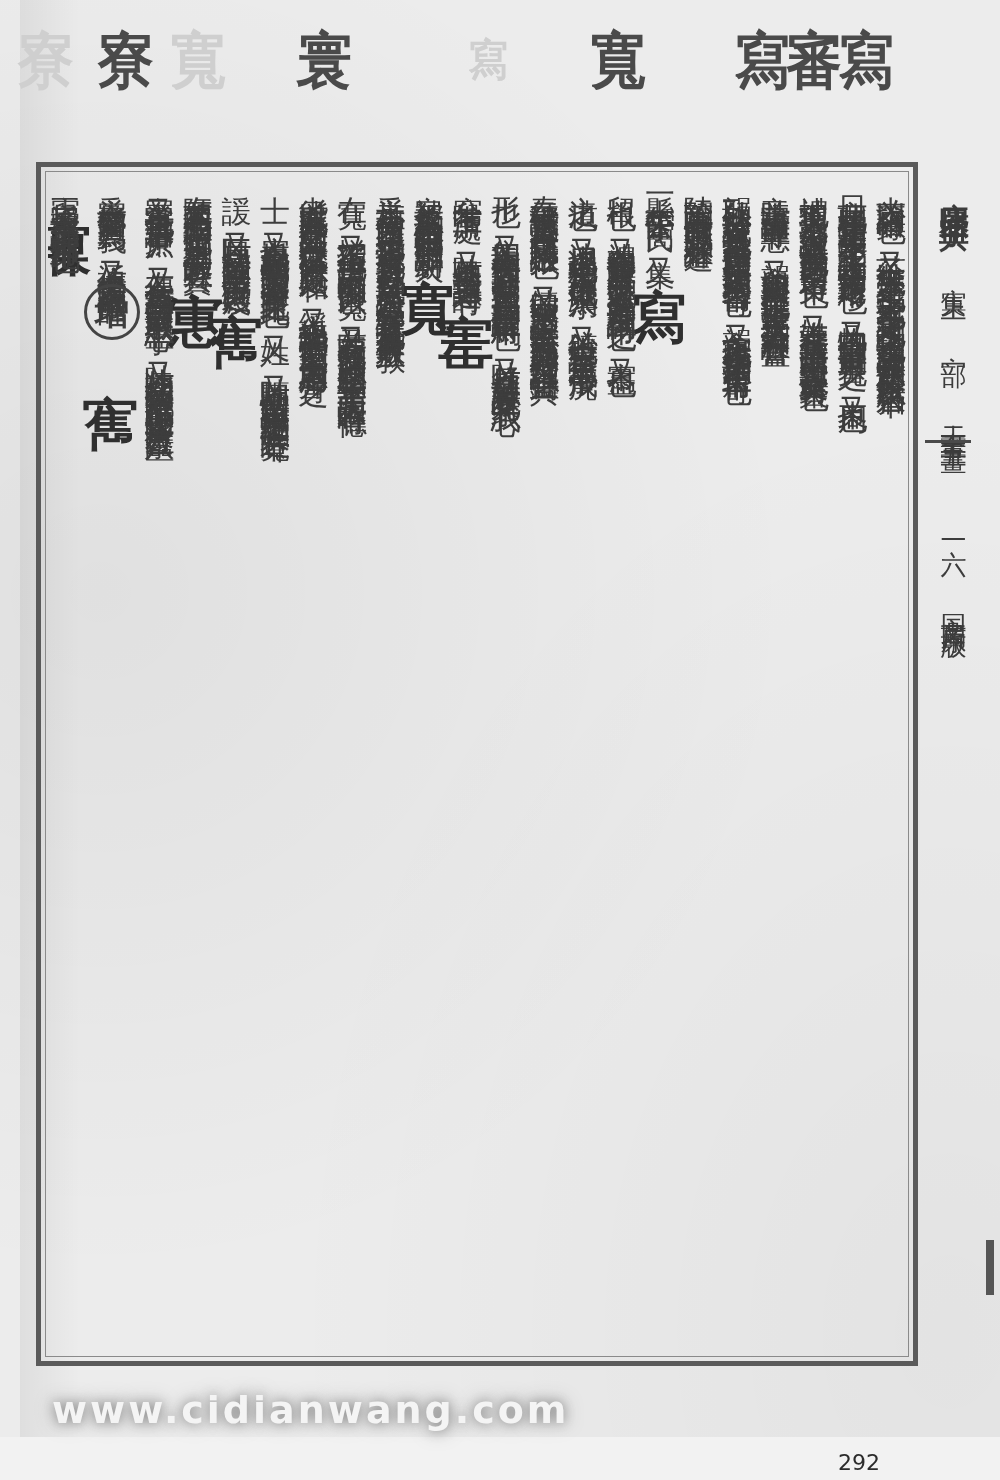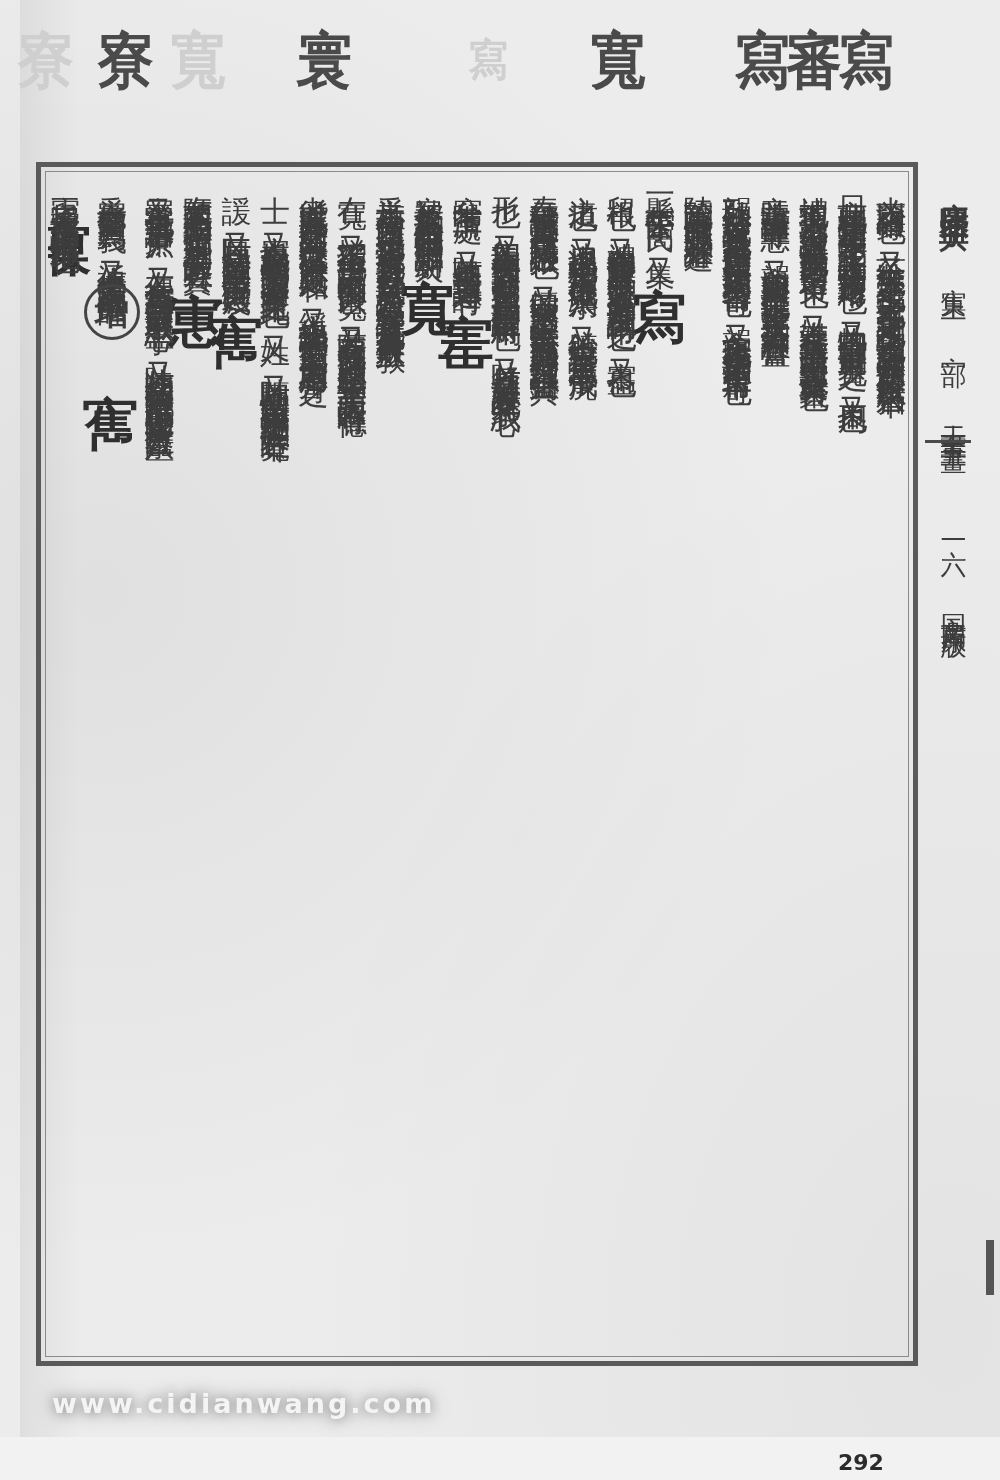--- a/index.html
+++ b/index.html
@@ -31,24 +31,24 @@
   .body{position:absolute;left:48px;top:172px;width:862px;height:1186px;overflow:hidden;
         writing-mode:vertical-rl;font-size:30px;line-height:38.5px;letter-spacing:3.2px;
         color:#3d3d3d;text-align:start;}
   .body p{margin:0;padding:0;}
   .hw{font-size:56px;font-weight:bold;color:#2f2f2f;line-height:38.5px;letter-spacing:0;}
   .circ{display:inline-block;font-size:34px;width:50px;height:50px;line-height:50px;
         border:3px solid #444;border-radius:50%;text-align:center;letter-spacing:0;
         writing-mode:horizontal-tb;margin:8px 0;font-weight:bold;}
   
   .watermark{position:absolute;left:52px;top:1388px;font-family:"DejaVu Sans",sans-serif;
-             font-weight:bold;font-size:27px;letter-spacing:3px;color:#f4f4f4;
+             font-weight:bold;font-size:38px;letter-spacing:3px;color:#f4f4f4;
              text-shadow:0 0 12px #8d8d8d,0 0 20px #a9a9a9;}
   .pagenum{position:absolute;left:838px;top:1450px;font-family:"DejaVu Sans",sans-serif;
-           font-weight:bold;font-size:22px;color:#2b2b2b;}
+           font-weight:normal;font-size:22px;color:#2b2b2b;}
   .side-mark{position:absolute;left:986px;top:1240px;width:8px;height:55px;background:#555;}
   .fold{position:absolute;left:20px;top:0;width:60px;height:1480px;
         background:linear-gradient(90deg,rgba(0,0,0,0.06),transparent);}
 </style>
 </head>
 <body>
 
 <div class="page">
   <div class="fold"></div>
 

